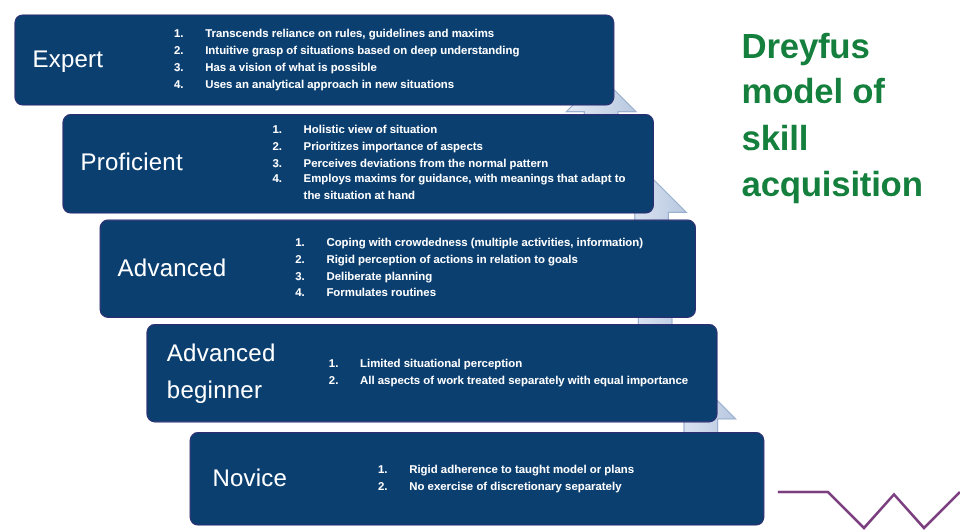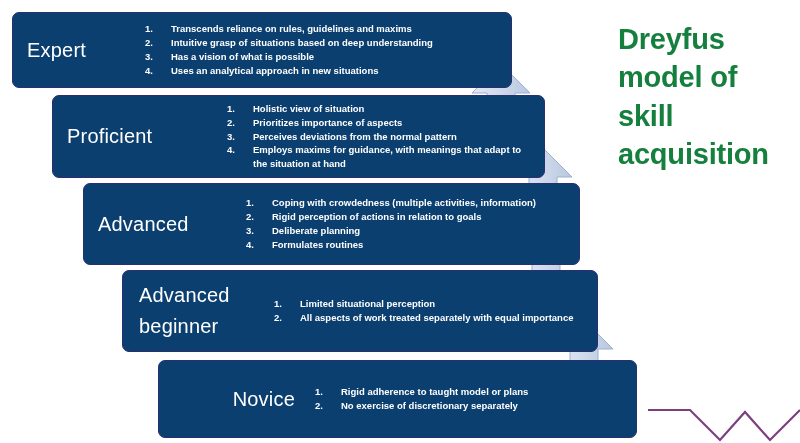--- a/index.html
+++ b/index.html
@@ -74,21 +74,21 @@
 
   #tier-competent { left: 83px; top: 183px; width: 497px; height: 82px; padding: 0 8px 0 14px; }
   #tier-competent .tier-label   { width: 118px; }
   #tier-competent .tier-points  { margin-left: 30px; }
 
   #tier-advanced  { left: 122px; top: 270px; width: 476px; height: 82px; padding: 0 8px 0 16px; }
   #tier-advanced .tier-label    { width: 110px; }
   #tier-advanced .tier-points   { margin-left: 25px; }
 
   #tier-novice    { left: 158px; top: 360px; width: 479px; height: 78px; padding: 0 8px 0 18px; }
-  #tier-novice .tier-label      { width: 118px; text-align: right; }
+  #tier-novice .tier-label      { width: 118px; }
   #tier-novice .tier-points     { margin-left: 20px; }
 
   
   .arrow {
     position: absolute;
     z-index: 2;
   }
   .arrow svg { display: block; }
 
   

